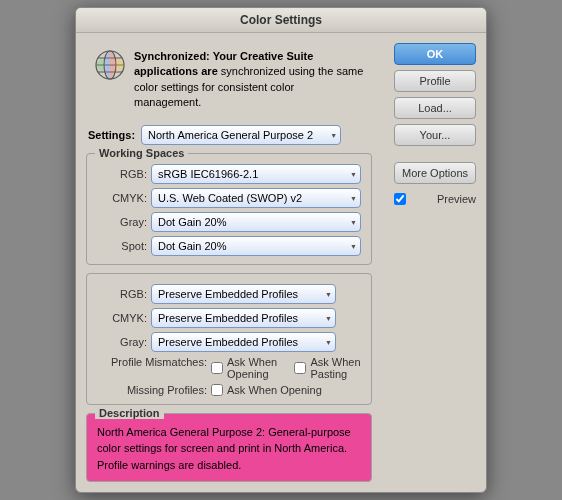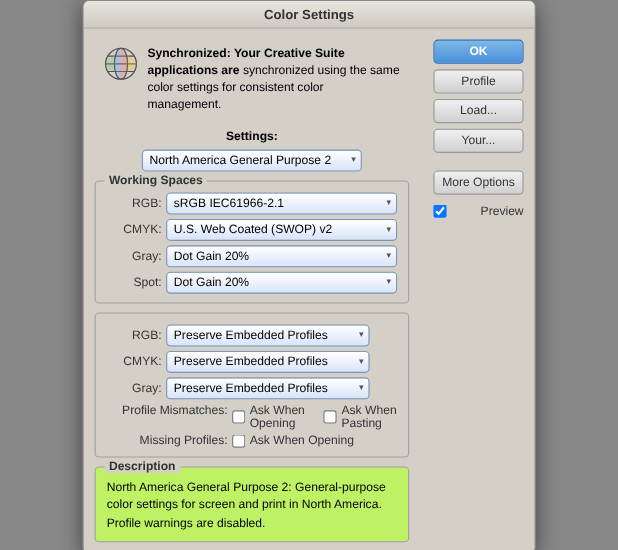--- a/index.html
+++ b/index.html
@@ -67,21 +67,20 @@
     }
     .sync-text strong {
       font-weight: bold;
     }
     
     .settings-row {
       display: flex;
       align-items: center;
       gap: 6px;
       padding: 0 2px;
-      flex-direction: column;
     }
     .settings-label {
       font-size: 11px;
       font-weight: bold;
     }
     
     .fieldset-group {
       border: 1px solid #a0a0a0;
       border-radius: 4px;
       padding: 6px 10px 8px;
@@ -169,21 +168,21 @@
     .check-label {
       font-size: 11px;
       color: #333;
     }
     
     .description-box {
       border: 1px solid #a0a0a0;
       border-radius: 4px;
       padding: 6px 10px 8px;
       position: relative;
-      background: #bef264;
+      background: #ec4899;
       min-height: 60px;
     }
     .description-legend {
       position: absolute;
       top: -7px;
       left: 8px;
       background: #d4d0c8;
       padding: 0 4px;
       font-size: 11px;
       font-weight: bold;

